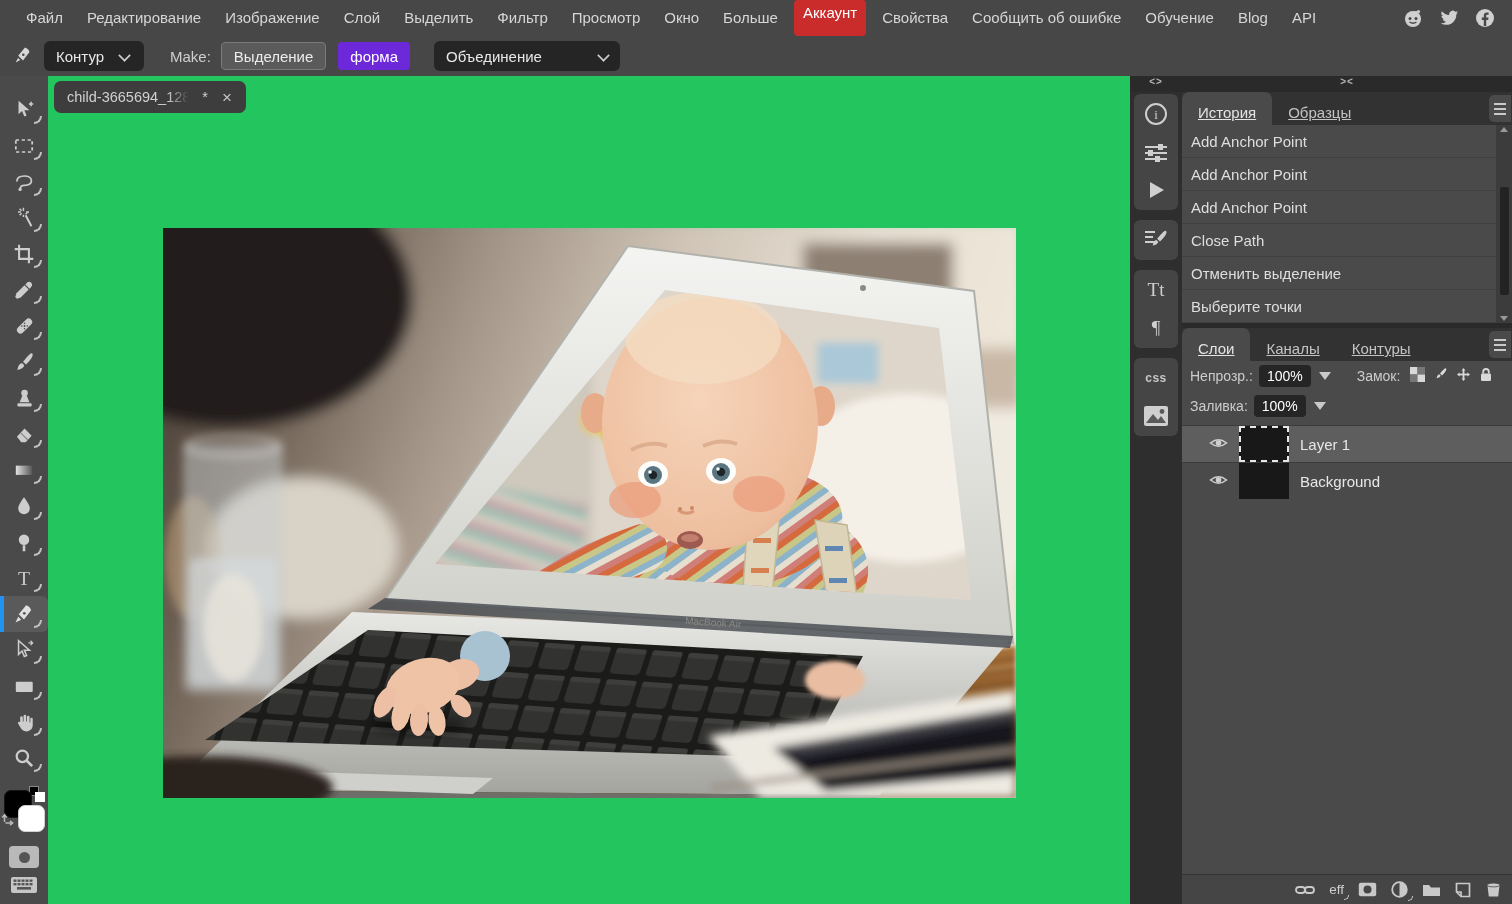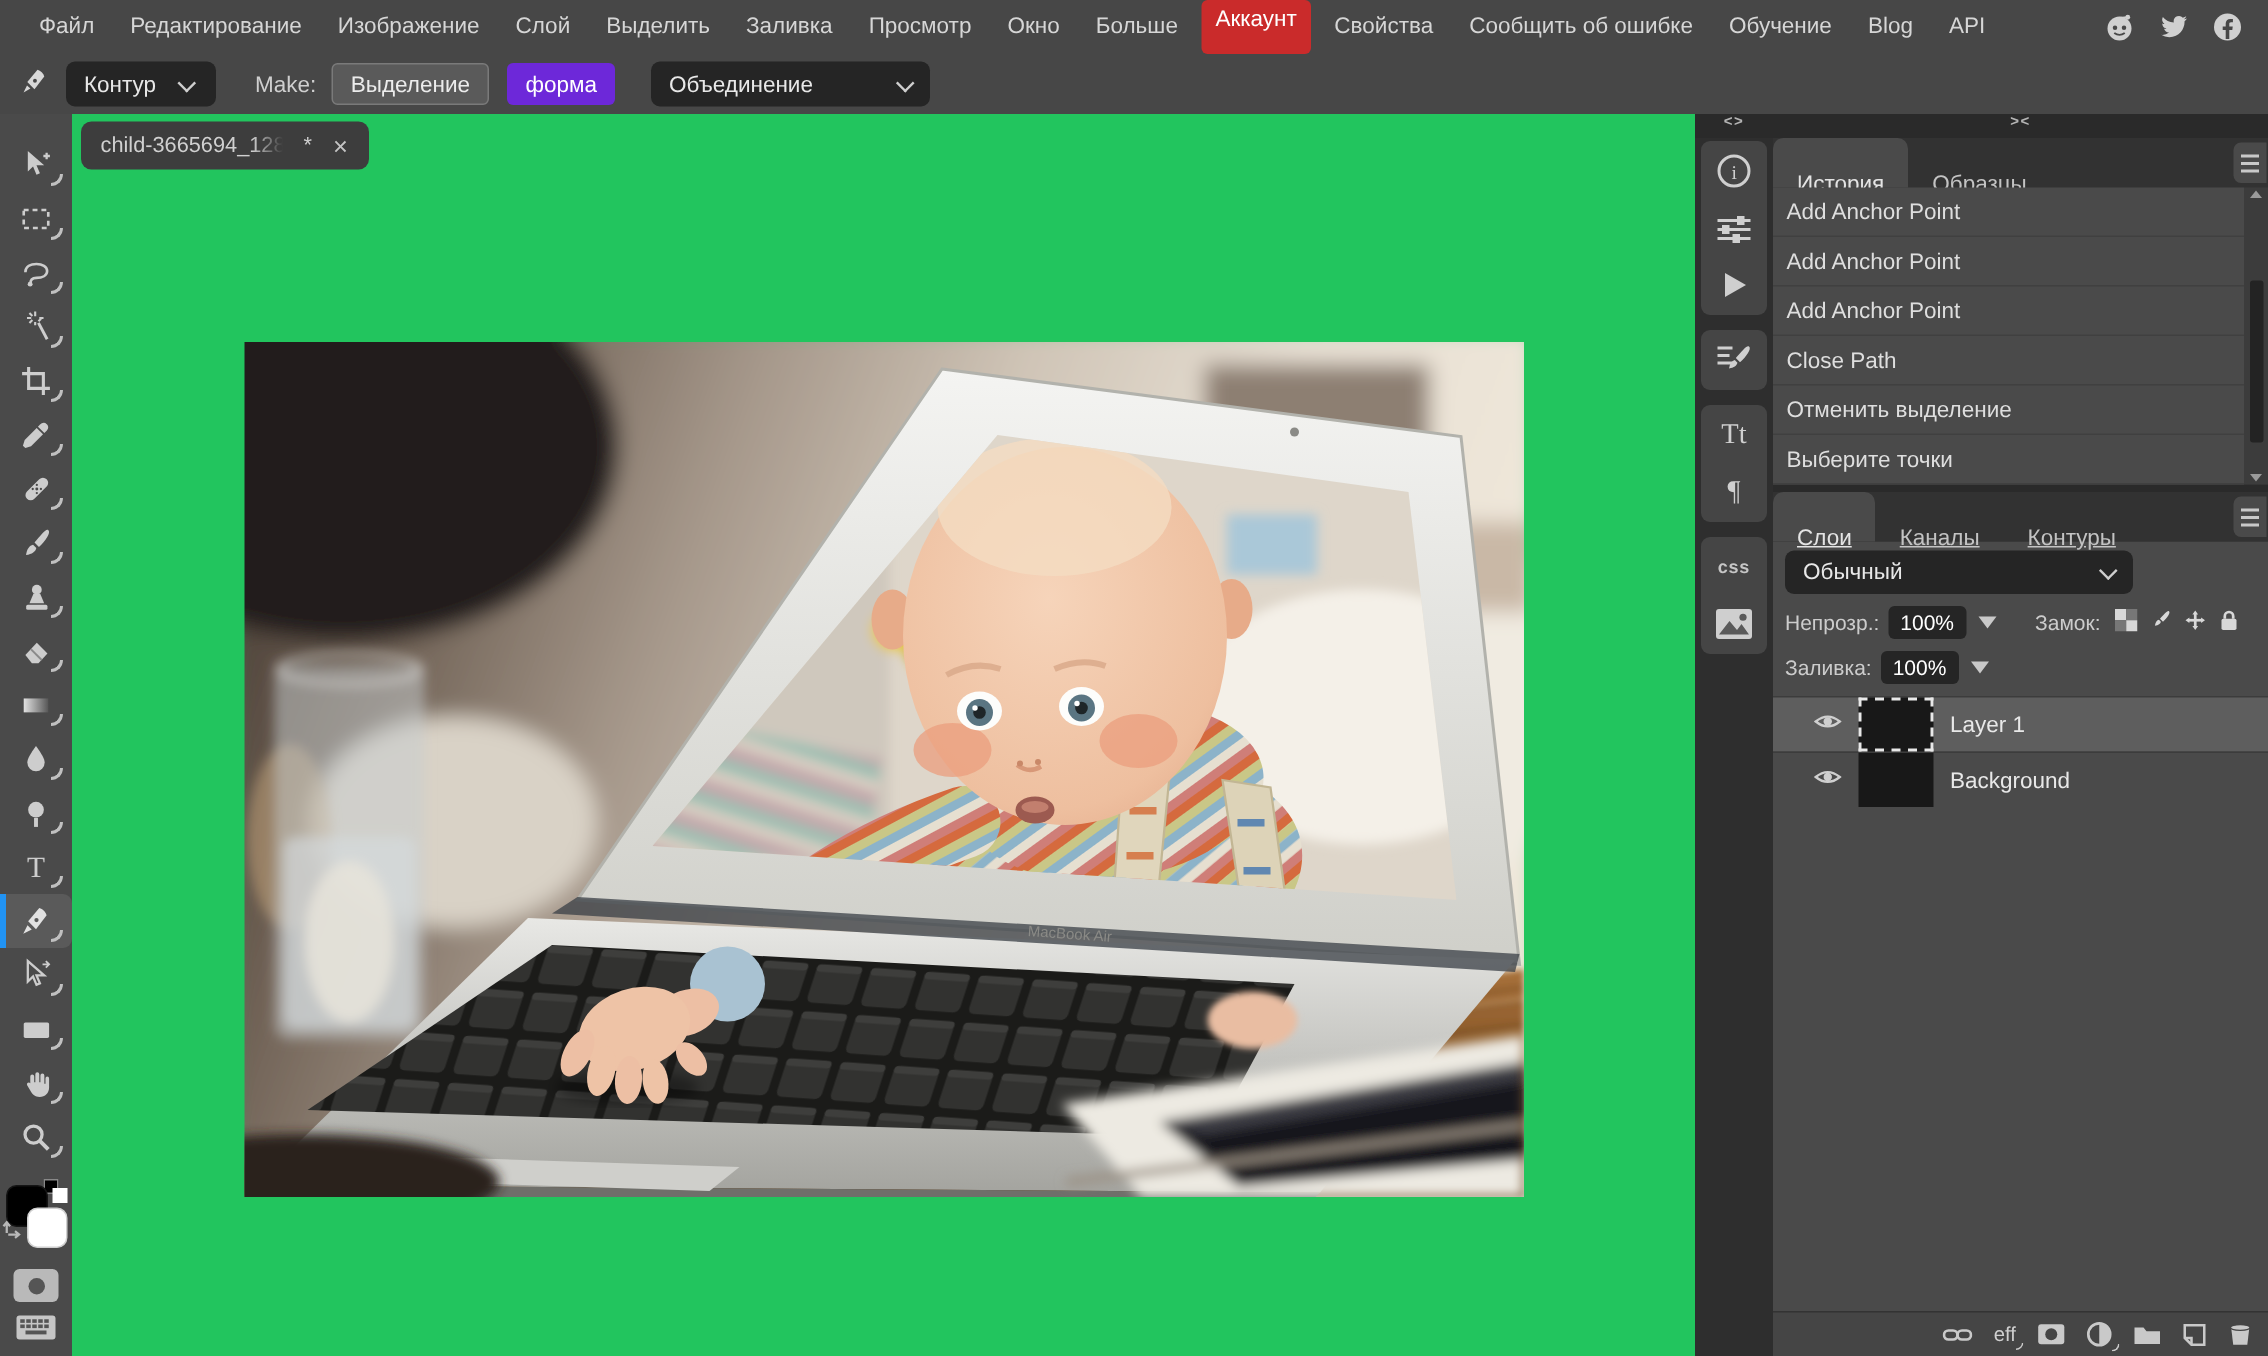--- a/index.html
+++ b/index.html
@@ -79,21 +79,21 @@
     display:flex; flex-direction:column; align-items:center; padding:7px 0; gap:12px; }
   .strip-btn { width:40px; height:26px; display:flex; align-items:center; justify-content:center;
     color:#cfcfcf; }
   .strip-btn svg { display:block; }
   .glyph-serif { font-family:"Liberation Serif", serif; font-size:19px; color:#cfcfcf; }
   .glyph-css { font-size:12px; font-weight:bold; color:#c6c6c6; letter-spacing:.5px; }
   
   .panel { flex:1; background:#323232; display:flex; flex-direction:column; min-height:0; }
   .ptabs { height:33px; background:#323232; display:flex; align-items:flex-end;
     position:relative; flex-shrink:0; }
-  .ptab { padding:14px 16px; height:33px; line-height:33px; color:#c3c3c3; font-size:15px;text-decoration:underline; }
+  .ptab { padding:4px 16px; height:33px; line-height:33px; color:#c3c3c3; font-size:15px;text-decoration:underline; }
   .ptab.active { background:#4a4a4a; border-radius:7px 7px 0 0; color:#e4e4e4; }
   .pmenu { position:absolute; right:1px; top:3px; width:22px; height:27px; background:#4a4a4a;
     border-radius:5px 0 0 5px; display:flex; flex-direction:column; justify-content:center;
     align-items:center; gap:3px; }
   .pmenu i { width:12px; height:2px; background:#c9c9c9; display:block; }
   .history-rows { position:relative; }
   .h-row { height:33px; background:#4a4a4a; border-bottom:1px solid #404040;
     display:flex; align-items:center; padding-left:9px; color:#dedede; font-size:15px;
     margin-right:16px; }
   .h-scroll { position:absolute; right:0; top:0; bottom:0; width:16px; background:#3c3c3c;
@@ -140,21 +140,21 @@
 </style>
 </head>
 <body>
 
 <div class="menubar">
   <span class="mi">Файл</span>
   <span class="mi">Редактирование</span>
   <span class="mi">Изображение</span>
   <span class="mi">Слой</span>
   <span class="mi">Выделить</span>
-  <span class="mi">Заливка</span>
+  <span class="mi">Фильтр</span>
   <span class="mi">Просмотр</span>
   <span class="mi">Окно</span>
   <span class="mi">Больше</span>
   <span class="mi account">Аккаунт</span>
   <span class="mi">Свойства</span>
   <span class="mi">Сообщить об ошибке</span>
   <span class="mi">Обучение</span>
   <span class="mi">Blog</span>
   <span class="mi">API</span>
   <span class="spacer"></span>
@@ -663,26 +663,20 @@
           <span class="ptab active">Слои</span>
           <span class="ptab">Каналы</span>
           <span class="ptab">Контуры</span>
           <span class="pmenu">
               <i></i>
               <i></i>
               <i></i>
             </span>
         </div>
         <div class="layers-body">
-          <div class="blend-row">
-            <div class="blend-select">
-              <span>Обычный</span>
-              <span class="chev"></span>
-            </div>
-          </div>
           <div class="ctl-row">
             <span>Непрозр.:</span>
             <span class="val-box">100%</span>
             <span class="tri-down"></span>
             <span style="width:14px"></span>
             <span>Замок:</span>
             <span class="lockicons">
               <span>
                 <svg width="15" height="15" viewBox="0 0 14 14">
                     <rect width="7" height="7" fill="#d8d8d8"></rect>

